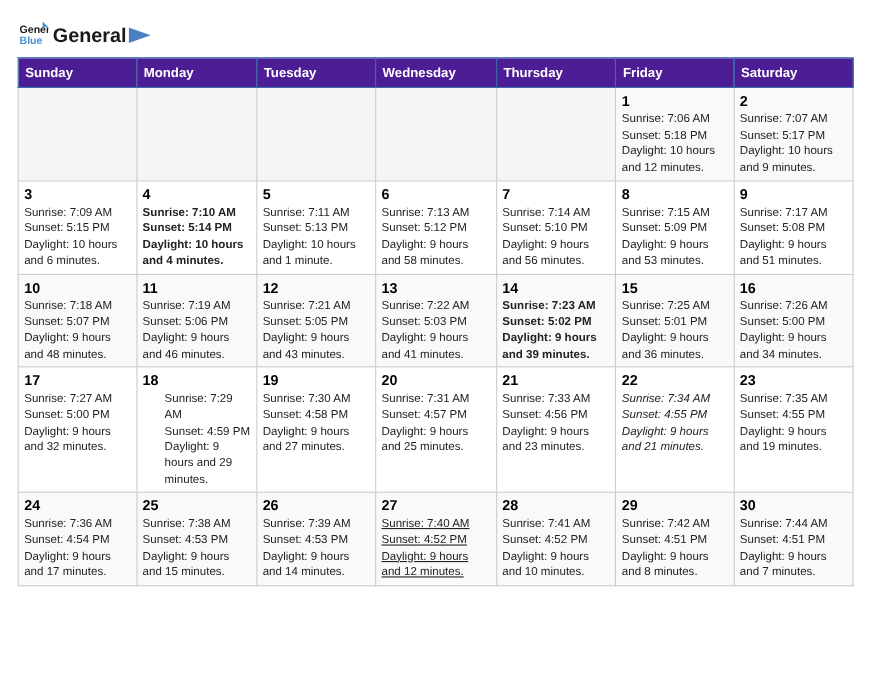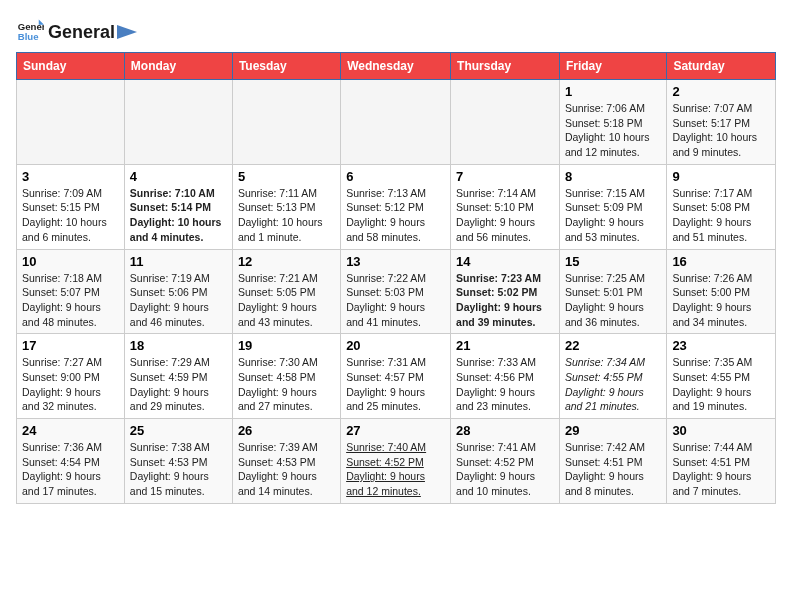--- a/index.html
+++ b/index.html
@@ -36,21 +36,21 @@
     .location-subtitle {
       font-size: 15px;
       color: #444;
     }
     table {
       width: 100%;
       border-collapse: collapse;
       font-size: 11px;
     }
     thead th {
-      background-color: #ef4444;
+      background-color: #4c1d95;
       color: #fff;
       text-align: left;
       padding: 6px 6px;
       font-size: 12px;
       font-weight: bold;
       border: 1px solid #3a6aab;
     }
     tbody td {
       border: 1px solid #ccc;
       vertical-align: top;
@@ -222,26 +222,26 @@
           <div class="day-number">16</div>
           <div class="day-info" style="white-space: pre-line;">Sunrise: 7:26 AM
 Sunset: 5:00 PM
 Daylight: 9 hours and 34 minutes.</div>
         </td>
       </tr>
       <tr>
         <td>
           <div class="day-number">17</div>
           <div class="day-info" style="white-space: pre-line;">Sunrise: 7:27 AM
-Sunset: 9:00 PM
+Sunset: 5:00 PM
 Daylight: 9 hours and 32 minutes.</div>
         </td>
         <td>
           <div class="day-number">18</div>
-          <div class="day-info" style="white-space: pre-line;">Sunrise: 7:29 AM
+          <div class="day-info" style="white-space: pre-line; margin-left: 20px;">Sunrise: 7:29 AM
 Sunset: 4:59 PM
 Daylight: 9 hours and 29 minutes.</div>
         </td>
         <td>
           <div class="day-number">19</div>
           <div class="day-info" style="white-space: pre-line;">Sunrise: 7:30 AM
 Sunset: 4:58 PM
 Daylight: 9 hours and 27 minutes.</div>
         </td>
         <td>

